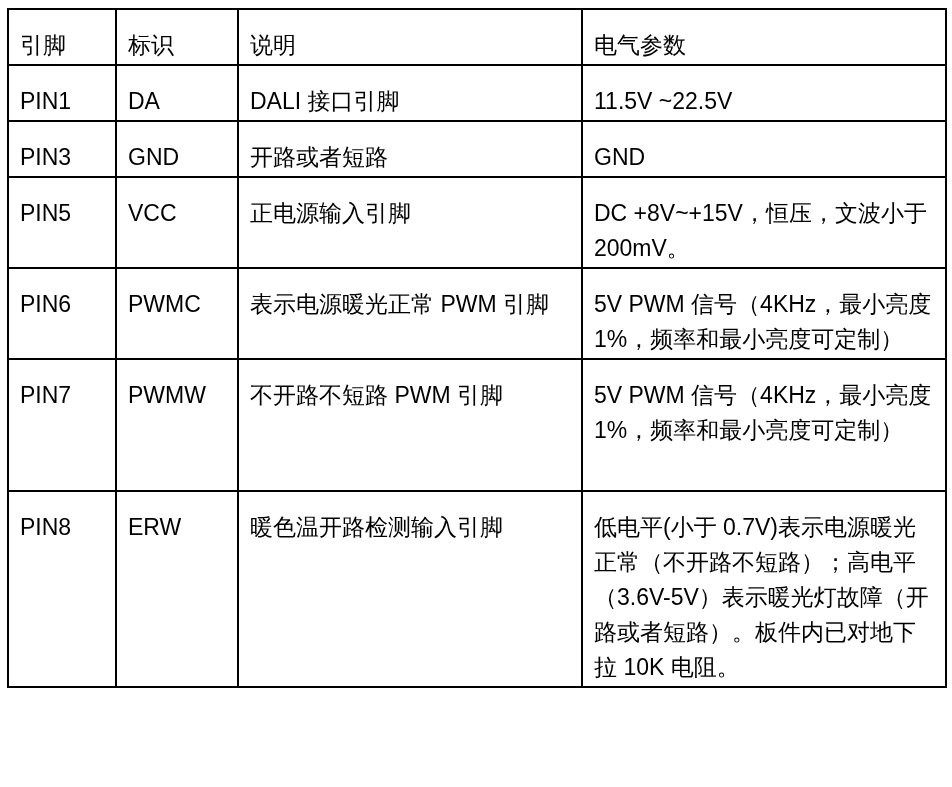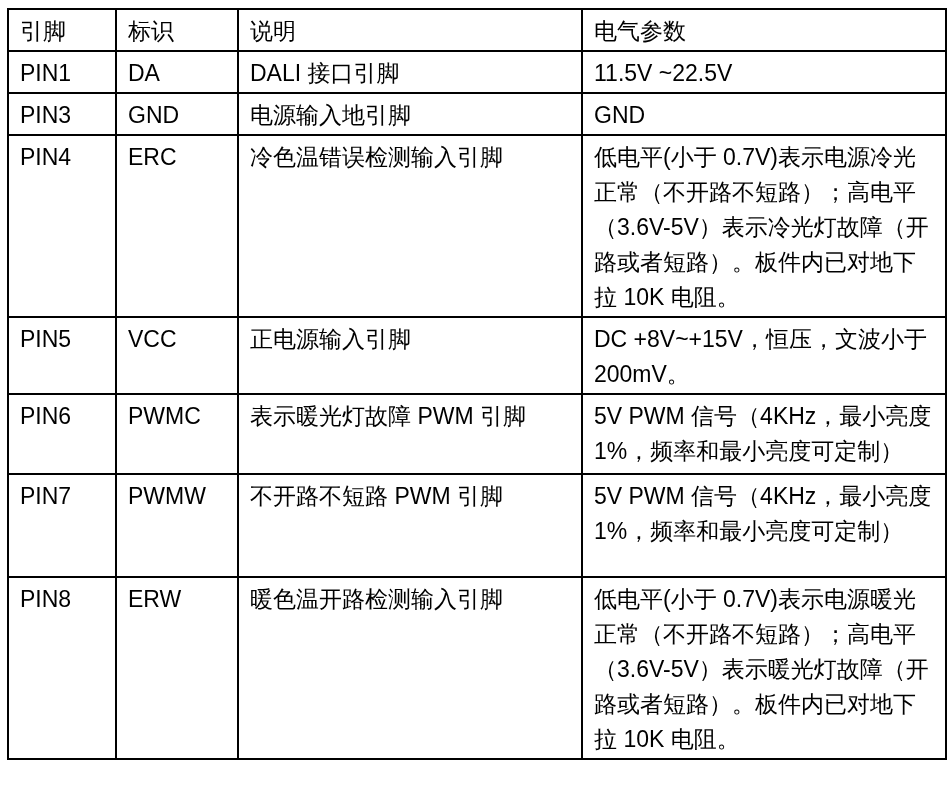--- a/index.html
+++ b/index.html
@@ -18,37 +18,37 @@
     margin: 8px 0 0 7px;
     background: #ffffff;
   }
   .pin-table td, .pin-table th {
     border: 2px solid #000000;
     vertical-align: top;
     text-align: left;
     font-size: 23px;
     line-height: 35px;
     font-weight: normal;
-    padding: 4px 8px 1px 11px;
+    padding: 18px 8px 1px 11px;
     overflow: hidden;
     word-break: break-word;
   }
   .col-pin   { width: 108px; }
   .col-label { width: 122px; }
   .col-desc  { width: 344px; }
   .col-param { width: 364px; }
 
   tr.h-header { height: 36px; }
   tr.h-pin1 { height: 36px; margin-top: 40px; }
   tr.h-pin2 { height: 35px; }
   tr.h-pin3 { height: 36px; margin-top: 7px; }
   tr.h-pin4 { height: 174px; }
   tr.h-pin5 { height: 68px; }
   tr.h-pin6 { height: 80px; }
-  tr.h-pin7 { height: 103px; }
+  tr.h-pin7 { height: 132px; }
   tr.h-pin8 { height: 174px; }
 </style>
 </head>
 <body>
 
 <table class="pin-table">
   <colgroup>
     <col class="col-pin">
     <col class="col-label">
     <col class="col-desc">
@@ -65,39 +65,33 @@
   <tbody>
     <tr class="h-pin1">
       <td>PIN1</td>
       <td>DA</td>
       <td>DALI 接口引脚</td>
       <td>11.5V ~22.5V</td>
     </tr>
     <tr class="h-pin3">
       <td>PIN3</td>
       <td>GND</td>
-      <td>电源输入地引脚</td>
+      <td>开路或者短路</td>
       <td>GND</td>
-    </tr>
-    <tr class="h-pin4">
-      <td>PIN4</td>
-      <td>ERC</td>
-      <td>冷色温错误检测输入引脚</td>
-      <td>低电平(小于 0.7V)表示电源冷光正常（不开路不短路）；高电平（3.6V-5V）表示冷光灯故障（开路或者短路）。板件内已对地下拉 10K 电阻。</td>
     </tr>
     <tr class="h-pin5">
       <td>PIN5</td>
       <td>VCC</td>
       <td>正电源输入引脚</td>
       <td>DC +8V~+15V，恒压，文波小于 200mV。</td>
     </tr>
     <tr class="h-pin6">
       <td>PIN6</td>
       <td>PWMC</td>
-      <td>表示暖光灯故障 PWM 引脚</td>
+      <td>表示电源暖光正常 PWM 引脚</td>
       <td>5V PWM 信号（4KHz，最小亮度 1%，频率和最小亮度可定制）</td>
     </tr>
     <tr class="h-pin7">
       <td>PIN7</td>
       <td>PWMW</td>
       <td>不开路不短路 PWM 引脚</td>
       <td>5V PWM 信号（4KHz，最小亮度 1%，频率和最小亮度可定制）</td>
     </tr>
     <tr class="h-pin8">
       <td>PIN8</td>

